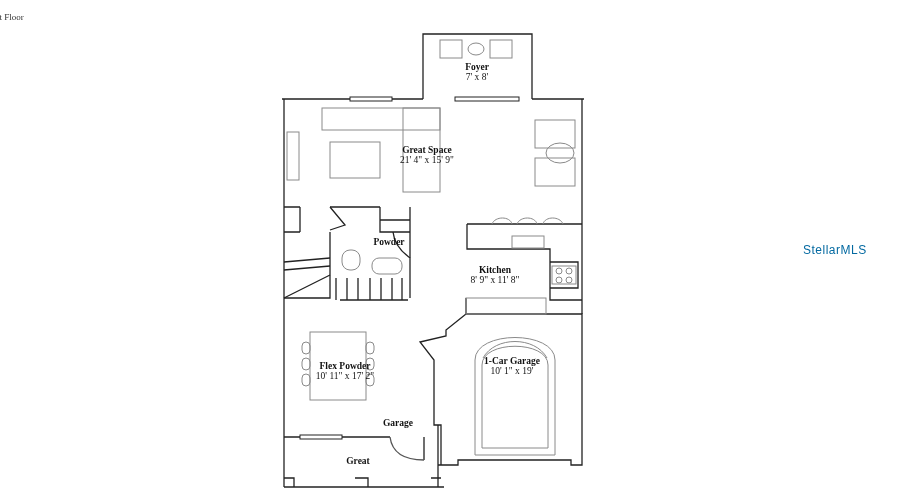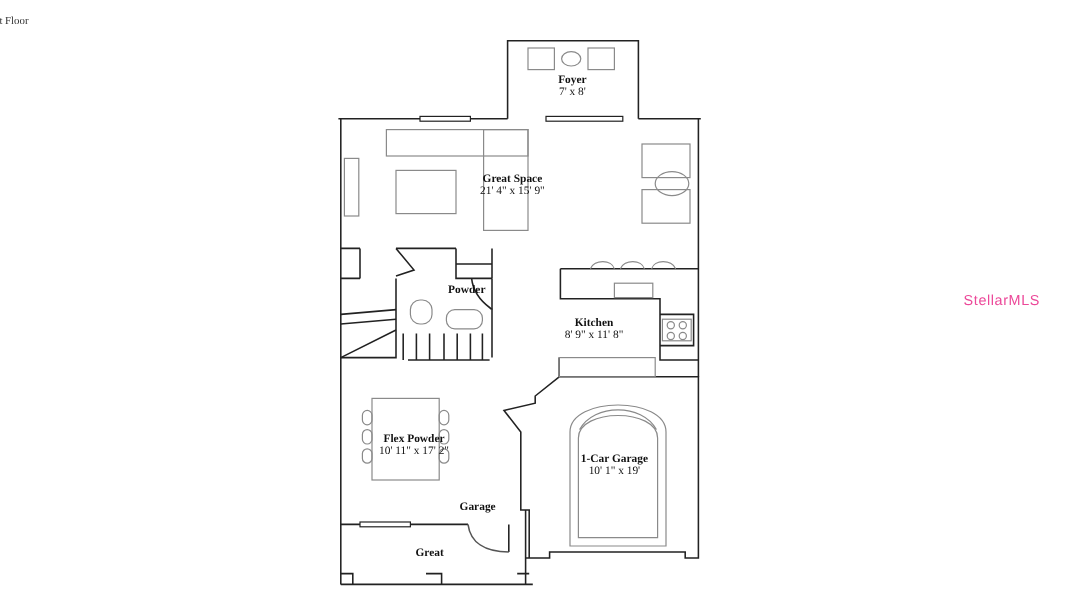--- a/index.html
+++ b/index.html
@@ -1,18 +1,18 @@
 <!DOCTYPE html>
 <html><head>
   <meta charset="utf-8">
   <style>
     html, body { margin:0; padding:0; background:#ffffff; }
     body { width:900px; height:500px; position:relative; overflow:hidden; font-family:"Liberation Serif", "DejaVu Serif", serif; }
     .floor-label { position:absolute; left:-4px; top:12px; font-size:9px; color:#333; }
-    .watermark { position:absolute; left:803px; top:243px; font-size:12px; color:#ec4899; font-family:"Liberation Sans", sans-serif; letter-spacing:0.5px; }
+    .watermark { position:absolute; left:803px; top:243px; font-size:12px; color:#0369a1; font-family:"Liberation Sans", sans-serif; letter-spacing:0.5px; }
     svg { position:absolute; left:0; top:0; }
     .room-label { position:absolute; text-align:center; font-size:9.5px; line-height:10px; color:#111; white-space:nowrap; transform:translateX(-50%); }
     .room-label .name { font-weight:bold; display:block; }
     .room-label .dim { display:block; }
   </style>
 </head>
 <body>
 
 <div class="floor-label">st Floor</div>
 <div class="watermark">StellarMLS</div>
@@ -116,21 +116,21 @@
   <span class="name">Powder</span>
 </div>
 <div class="room-label" style="left:495px; top:265px;">
   <span class="name">Kitchen</span>
   <span class="dim">8' 9" x 11' 8"</span>
 </div>
 <div class="room-label" style="left:345px; top:361px;">
   <span class="name">Flex Powder</span>
   <span class="dim">10' 11" x 17' 2"</span>
 </div>
-<div class="room-label" style="left:512px; top:378px;text-align:center;">
+<div class="room-label" style="left:512px; top:356px;text-align:center;">
   <span class="name">1-Car Garage</span>
   <span class="dim">10' 1" x 19'</span>
 </div>
 <div class="room-label" style="left:398px; top:418px;">
   <span class="name">Garage</span>
 </div>
 <div class="room-label" style="left:358px; top:456px;">
   <span class="name">Great</span>
 </div>
 

